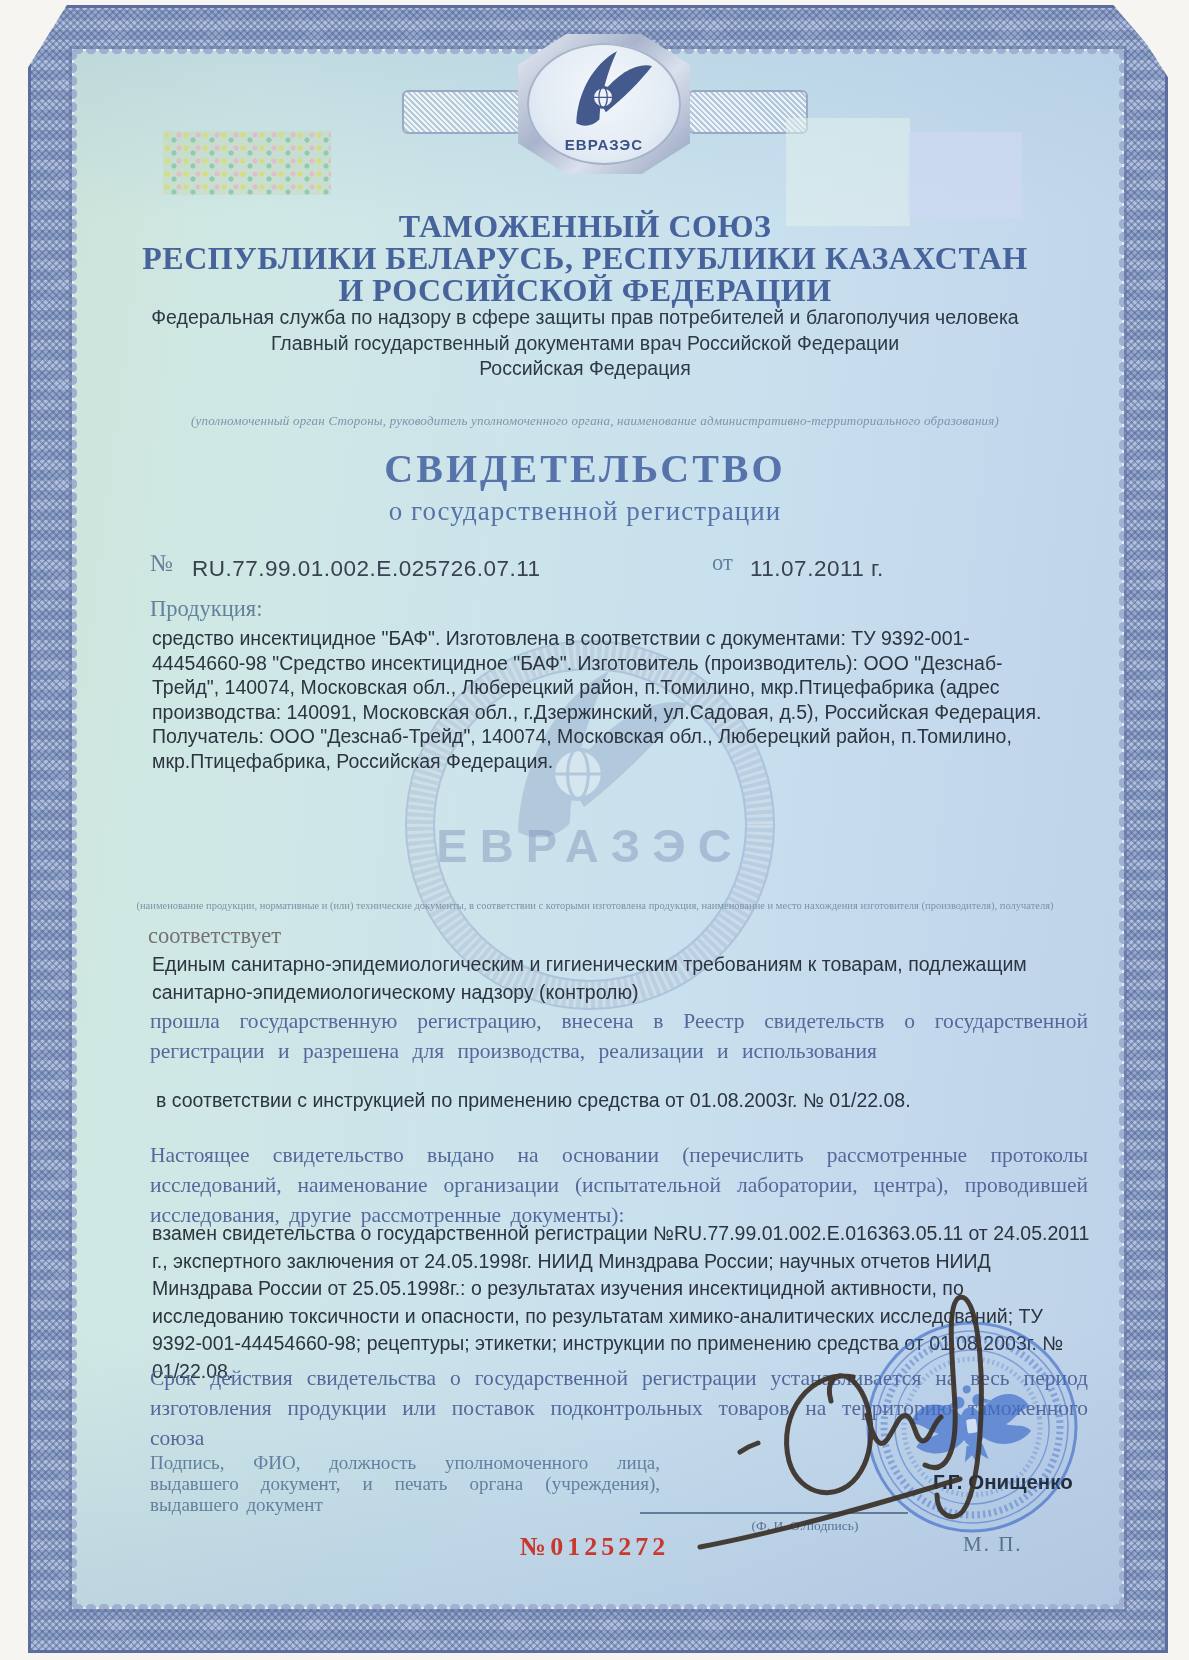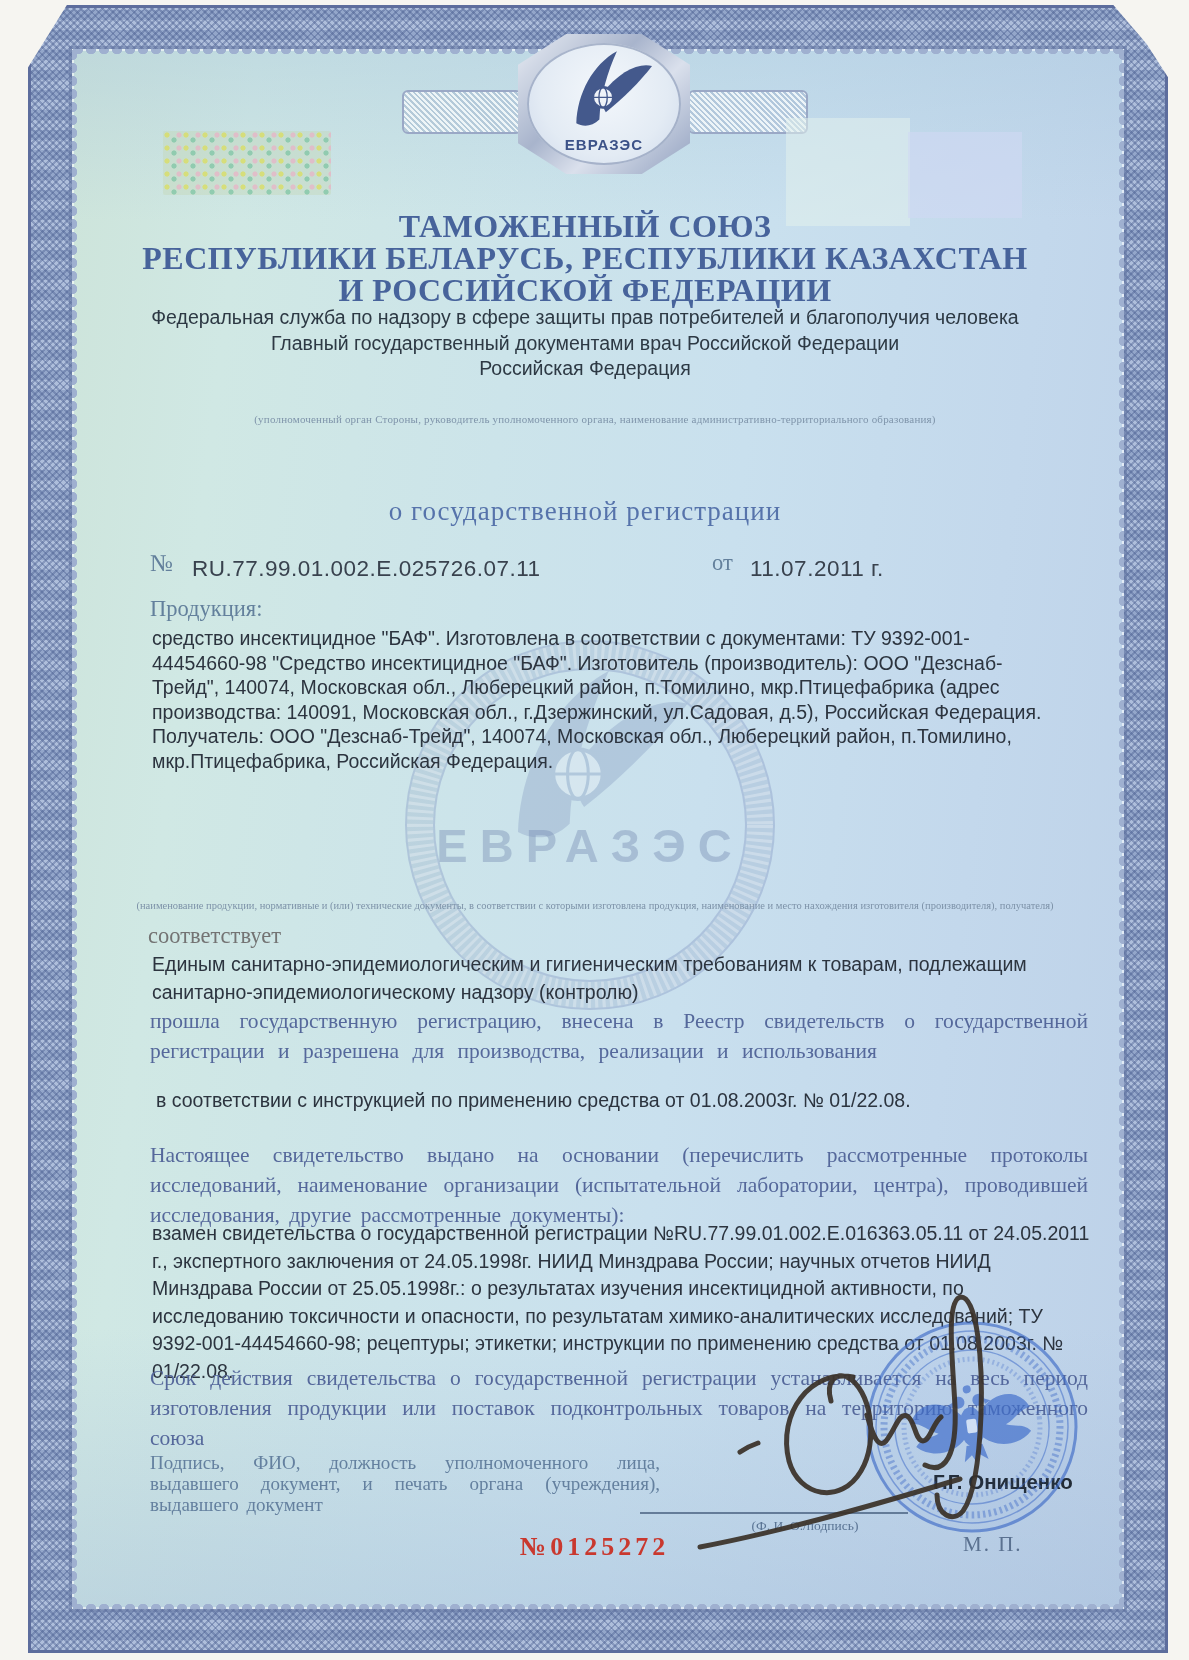--- a/index.html
+++ b/index.html
@@ -44,21 +44,21 @@
     background-image:
       radial-gradient(circle 3px at 4px 4px,#d9dd62 2.2px,rgba(0,0,0,0) 3px),
       radial-gradient(circle 3px at 11px 9px,#83c6a4 2.2px,rgba(0,0,0,0) 3px),
       radial-gradient(circle 3px at 16px 4px,#e5b6c3 2.2px,rgba(0,0,0,0) 3px);
     background-size:19px 13px;}
   .patch1{position:absolute;left:786px;top:118px;width:124px;height:108px;background:rgba(226,240,236,.55);}
   .patch2{position:absolute;left:908px;top:132px;width:114px;height:86px;background:rgba(208,217,243,.6);}
 
   .h-union{left:80px;width:1010px;font-weight:bold;font-size:32px;color:#47639b;letter-spacing:.5px;}
   .h-agency{left:80px;width:1010px;font-size:19.5px;color:#2d3944;}
-  .note-tiny{font-size:11px;color:#7f94aa;letter-spacing:.2px;}
+  .note-tiny{font-size:13px;color:#7f94aa;letter-spacing:.2px;font-style:italic;}
   .title-main{left:80px;width:1010px;font-weight:bold;font-size:40px;letter-spacing:3px;color:#5673ab;}
   .title-sub{left:80px;width:1010px;font-size:27px;color:#5673ab;letter-spacing:1px;}
   .lbl-serif{font-size:22.5px;color:#63809c;}
   .sans-body{font-size:19.5px;line-height:24.6px;color:#2c343f;}
   .serif-body{font-size:21.5px;line-height:30px;color:#55689b;text-align:justify;}
   .num-val{font-size:22.5px;color:#39424e;letter-spacing:.5px;}
 
   .wm-text{font-weight:bold;font-size:47px;letter-spacing:12px;color:rgba(118,140,178,.42);}
   .serial{font-family:"Liberation Serif","DejaVu Serif",serif;font-size:26px;letter-spacing:4px;color:#c9382e;font-weight:bold;}
   .sig-line{position:absolute;left:640px;top:1512px;width:268px;height:2px;background:rgba(77,101,132,.8);}
@@ -115,20 +115,21 @@
   <div class="patch2 abs"></div>
 
   <div class="abs ctr serif h-union" style="top:208px;">ТАМОЖЕННЫЙ СОЮЗ</div>
   <div class="abs ctr serif h-union" style="top:240px;">РЕСПУБЛИКИ БЕЛАРУСЬ, РЕСПУБЛИКИ КАЗАХСТАН</div>
   <div class="abs ctr serif h-union" style="top:272px;">И РОССИЙСКОЙ ФЕДЕРАЦИИ</div>
   <div class="abs ctr h-agency" style="top:306px;">Федеральная служба по надзору в сфере защиты прав потребителей и благополучия человека</div>
   <div class="abs ctr h-agency" style="top:332px;">Главный государственный документами врач Российской Федерации</div>
   <div class="abs ctr h-agency" style="top:357px;">Российская Федерация</div>
   <div class="abs ctr serif note-tiny" style="top:413px;left:130px;width:930px;">(уполномоченный орган Стороны, руководитель уполномоченного органа, наименование административно-территориального образования)</div>
 
+  <div class="abs ctr serif title-main" style="top:445px;">СВИДЕТЕЛЬСТВО</div>
   <div class="abs ctr serif title-sub" style="top:496px;">о государственной регистрации</div>
 
   <div class="abs serif lbl-serif" style="top:550px;left:150px;font-size:24px;">№</div>
   <div class="abs num-val" style="top:556px;left:192px;">RU.77.99.01.002.Е.025726.07.11</div>
   <div class="abs serif lbl-serif" style="top:550px;left:712px;">от</div>
   <div class="abs num-val" style="top:556px;left:750px;">11.07.2011 г.</div>
 
   <div class="abs serif lbl-serif" style="top:596px;left:150px;">Продукция:</div>
   <div class="abs sans-body" style="top:626px;left:152px;width:892px;">средство инсектицидное "БАФ". Изготовлена в соответствии с документами: ТУ 9392-001-44454660-98 "Средство инсектицидное "БАФ". Изготовитель (производитель): ООО "Дезснаб-Трейд", 140074, Московская обл., Люберецкий район, п.Томилино, мкр.Птицефабрика (адрес производства: 140091, Московская обл., г.Дзержинский, ул.Садовая, д.5), Российская Федерация.  Получатель: ООО "Дезснаб-Трейд", 140074, Московская обл., Люберецкий район, п.Томилино, мкр.Птицефабрика, Российская Федерация.</div>
   <div class="abs ctr serif" style="top:900px;left:95px;width:1000px;font-size:10.5px;color:#7d92a8;">(наименование продукции, нормативные и (или) технические документы, в соответствии с которыми изготовлена продукция, наименование и место нахождения изготовителя (производителя), получателя)</div>

